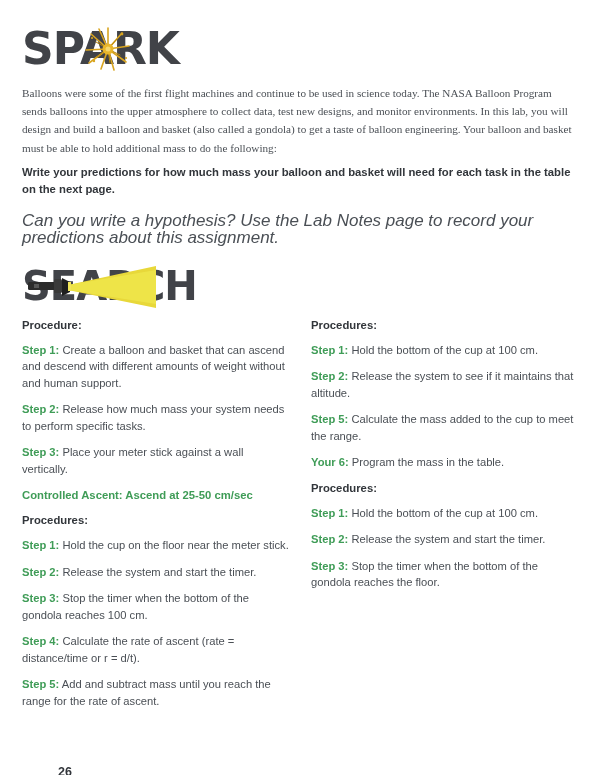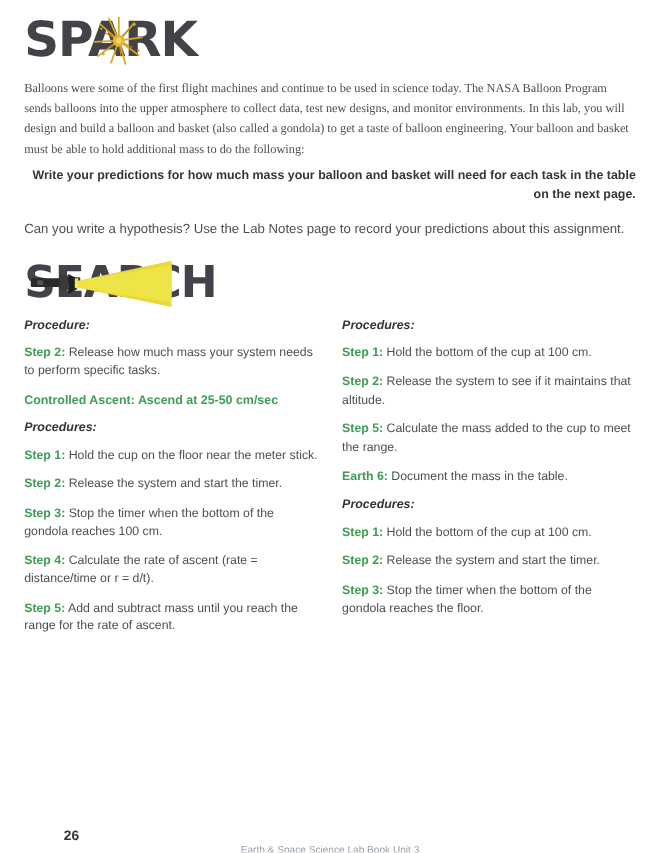--- a/index.html
+++ b/index.html
@@ -20,21 +20,21 @@
     width: 600px;
     height: 775px;
     box-sizing: border-box;
     padding: 0 22px;
   }
 
   
   .banner {
     position: relative;
     height: 58px;
-    margin-top: 8px;
+    margin-top: 20px;
   }
   .banner-word {
     font-family: "DejaVu Sans", sans-serif;
     font-weight: bold;
     font-size: 44px;
     letter-spacing: -1px;
     color: #414348;
     line-height: 58px;
     position: absolute;
     left: 0;
@@ -98,27 +98,27 @@
     width: 3px;
     height: 3px;
     background: #6d7278;
   }
   .bold-instruction {
     font-size: 11.3px;
     line-height: 17px;
     font-weight: bold;
     color: #32363b;
     margin: 7px 0 0 0;
-    text-align: right;
   }
   .hypothesis {
-    font-size: 12px;
+    font-size: 17px;
     line-height: 17px;
     color: #4a4f55;
     margin: 14px 0 0 0;
+    font-style: italic;
   }
 
   
   .columns {
     display: flex;
     gap: 22px;
     margin-top: 8px;
   }
   .col {
     width: 267px;
@@ -126,21 +126,20 @@
   }
   .col-right {
     padding-top: 0px;
   }
   .sub-head {
     font-size: 11.3px;
     font-weight: bold;
     color: #32363b;
     margin: 0 0 9px 0;
     line-height: 15px;
-    font-style: italic;
   }
   .green-head {
     font-size: 11.3px;
     font-weight: bold;
     color: #3f9c57;
     margin: 8px 0 9px 0;
     line-height: 17px;
   }
   .step {
     font-size: 11.2px;
@@ -226,40 +225,42 @@
       <rect x="44" y="18" width="3" height="9" fill="#f2e65a"></rect>
       <rect x="10" y="20" width="5" height="4" fill="#575757"></rect>
     </svg>
   </div>
 
   <div class="columns">
 
     <div class="col col-left">
       <div class="sub-head">Procedure:</div>
 
+      <p class="step"><span class="lbl">Step 1:</span> <span>Create a balloon and basket that can ascend and descend with different amounts of weight without and human support.</span></p>
       <p class="step"><span class="lbl">Step 2:</span> <span>Release how much mass your system needs to perform specific tasks.</span></p>
+      <p class="step"><span class="lbl">Step 3:</span> <span>Place your meter stick against a wall vertically.</span></p>
 
       <div class="green-head">Controlled Ascent: Ascend at 25-50 cm/sec</div>
       <div class="sub-head">Procedures:</div>
 
       <p class="step"><span class="lbl">Step 1:</span> <span>Hold the cup on the floor near the meter stick.</span></p>
       <p class="step"><span class="lbl">Step 2:</span> <span>Release the system and start the timer.</span></p>
       <p class="step"><span class="lbl">Step 3:</span> <span>Stop the timer when the bottom of the gondola reaches 100 cm.</span></p>
       <p class="step"><span class="lbl">Step 4:</span> <span>Calculate the rate of ascent (rate = distance/time or r = d/t).</span></p>
       <p class="step"><span class="lbl">Step 5:</span> <span>Add and subtract mass until you reach the range for the rate of ascent.</span></p>
 
     </div>
 
     <div class="col col-right">
       <div class="sub-head">Procedures:</div>
 
       <p class="step"><span class="lbl">Step 1:</span> <span>Hold the bottom of the cup at 100 cm.</span></p>
       <p class="step"><span class="lbl">Step 2:</span> <span>Release the system to see if it maintains that altitude.</span></p>
       <p class="step"><span class="lbl">Step 5:</span> <span>Calculate the mass added to the cup to meet the range.</span></p>
-      <p class="step"><span class="lbl">Earth 6:</span> <span>Document the mass in the table.</span></p>
+      <p class="step"><span class="lbl">Your 6:</span> <span>Program the mass in the table.</span></p>
 
       <div class="sub-head">Procedures:</div>
 
       <p class="step"><span class="lbl">Step 1:</span> <span>Hold the bottom of the cup at 100 cm.</span></p>
       <p class="step"><span class="lbl">Step 2:</span> <span>Release the system and start the timer.</span></p>
       <p class="step"><span class="lbl">Step 3:</span> <span>Stop the timer when the bottom of the gondola reaches the floor.</span></p>
 
     </div>
 
   </div>

